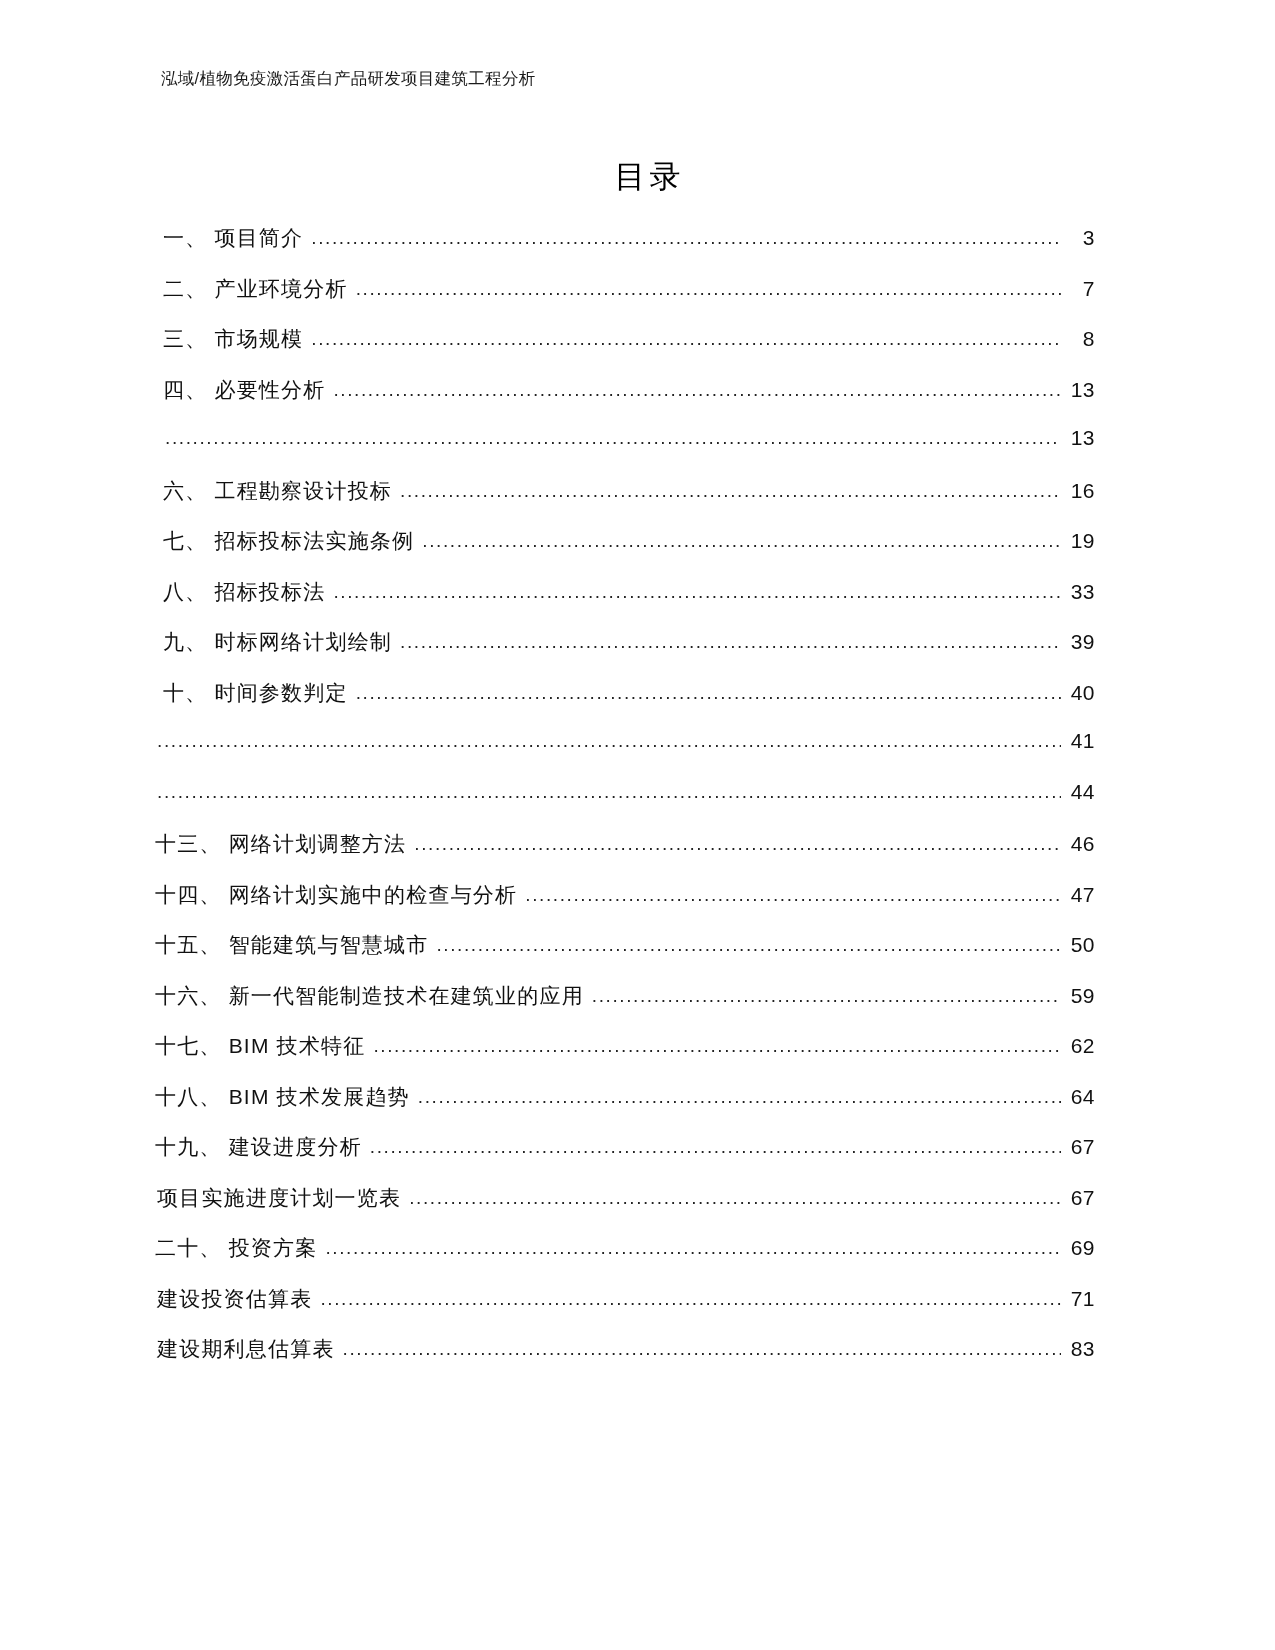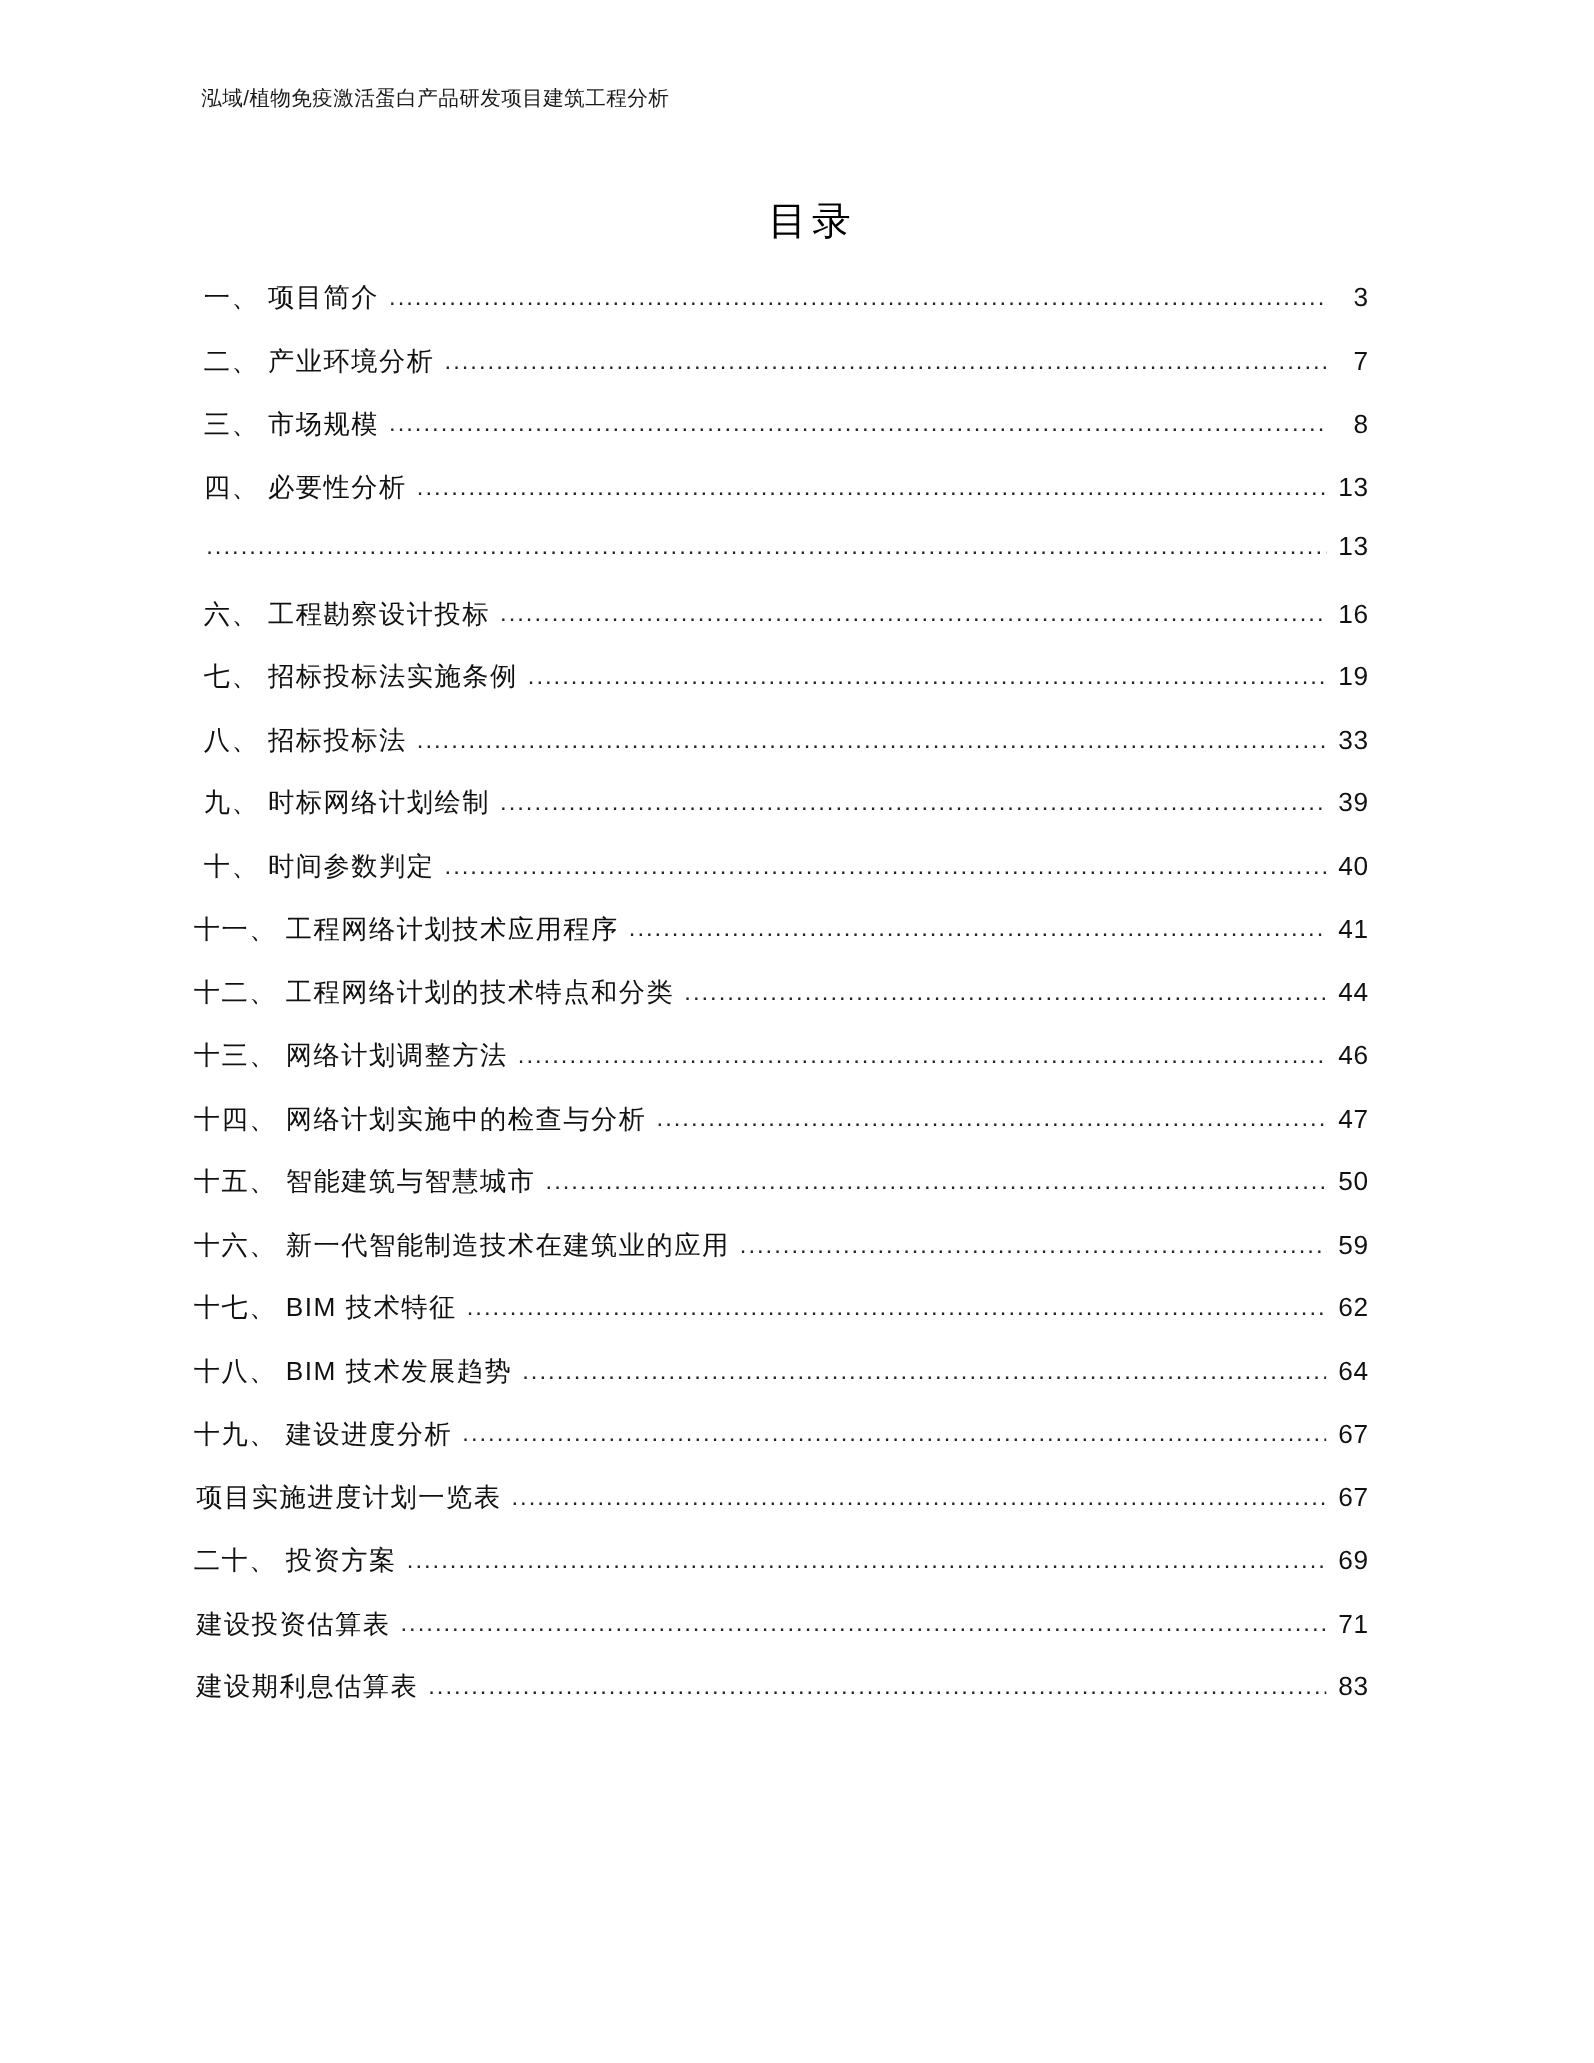--- a/index.html
+++ b/index.html
@@ -139,26 +139,24 @@
         <span class="lbl">九、  时标网络计划绘制</span>
         <span class="dots">..........................................................................................................................................</span>
         <span class="pg">39</span>
       </div>
       <div class="toc-entry ind-0">
         <span class="lbl">十、  时间参数判定</span>
         <span class="dots">..........................................................................................................................................</span>
         <span class="pg">40</span>
       </div>
       <div class="toc-entry ind-1">
-        <span class="lbl">十一、  工程网络计划技术应用程序</span>
         <span class="dots">..........................................................................................................................................</span>
         <span class="pg">41</span>
       </div>
       <div class="toc-entry ind-1">
-        <span class="lbl">十二、  工程网络计划的技术特点和分类</span>
         <span class="dots">..........................................................................................................................................</span>
         <span class="pg">44</span>
       </div>
       <div class="toc-entry ind-1">
         <span class="lbl">十三、  网络计划调整方法</span>
         <span class="dots">..........................................................................................................................................</span>
         <span class="pg">46</span>
       </div>
       <div class="toc-entry ind-1">
         <span class="lbl">十四、  网络计划实施中的检查与分析</span>

